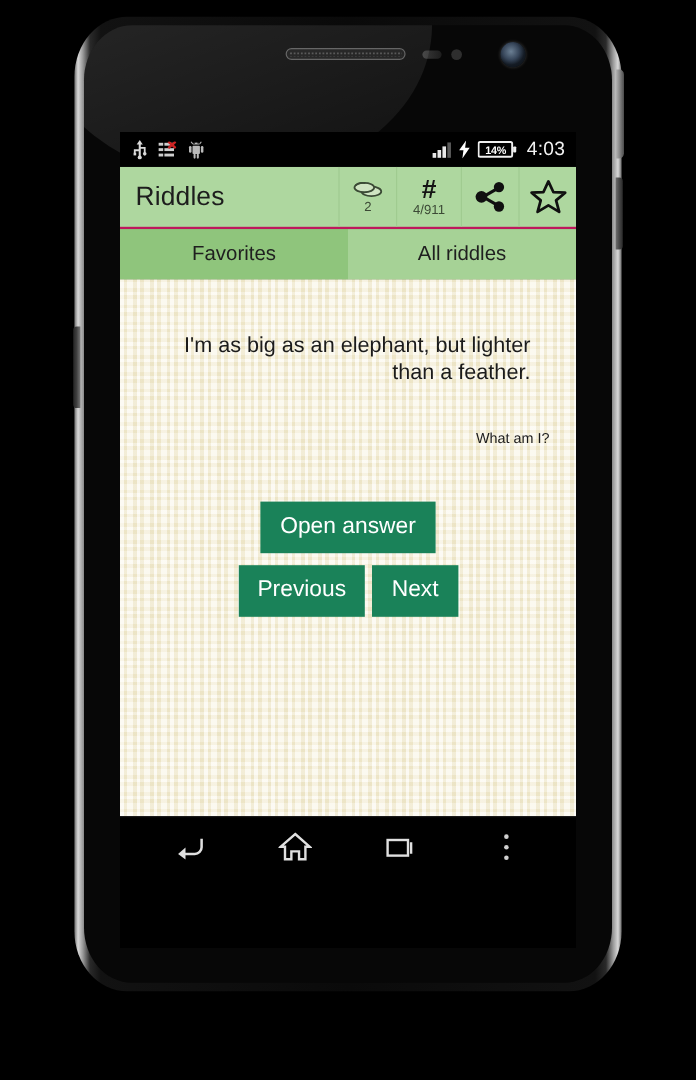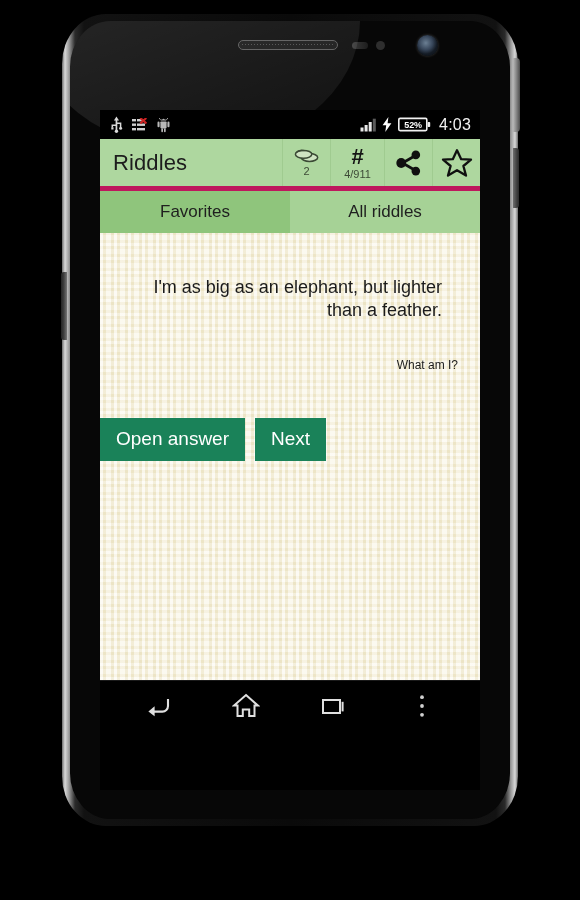--- a/index.html
+++ b/index.html
@@ -157,21 +157,21 @@
     font-size: 9px; font-weight: bold; color: #fff;
     letter-spacing: -0.2px;
   }
 
   
   .app-bar {
     height: 52px;
     background: #aed79f;
     display: flex;
     align-items: stretch;
-    border-bottom: 5px solid #be185d;
+    border-bottom: 2px solid #be185d;
   }
   .app-title {
     flex: 1;
     display: flex;
     align-items: center;
     padding-left: 13px;
     font-size: 22px;
     color: #1d1d1d;
     letter-spacing: 0.1px;
   }
@@ -241,21 +241,21 @@
     line-height: 1.28;
     color: #1b1b1b;
     margin-top: 36px;
   }
 
   .buttons-area {
     position: absolute;
     left: 0; right: 0;
     top: 185px;
     display: flex;
-    flex-direction: row;
+    flex-direction: column;
     align-items: center;
     gap: 10px;
   }
   .btn {
     background: #1a8259;
     color: #ffffff;
     border: none;
     font-family: "Liberation Sans", sans-serif;
     font-size: 19px;
     line-height: 1;
@@ -350,21 +350,21 @@
 
         <svg class="sicon" width="10" height="15" viewBox="0 0 10 15">
           <path d="M6.4 0 L0.6 8.3 L4.2 8.3 L3.3 15 L9.4 6.2 L5.6 6.2 Z" fill="#ffffff"></path>
         </svg>
 
         <div class="batt-wrap">
           <svg class="sicon" width="33" height="15" viewBox="0 0 33 15">
             <rect x="0.8" y="1.4" width="28" height="12.2" rx="1.3" fill="none" stroke="#f0f0f0" stroke-width="1.6"></rect>
             <rect x="29.6" y="5" width="2.6" height="5" rx="0.8" fill="#f0f0f0"></rect>
           </svg>
-          <div class="batt-pct">52%</div>
+          <div class="batt-pct">14%</div>
         </div>
 
         <div class="status-time">4:03</div>
       </div>
     </div>
 
     <div class="app-bar">
       <div class="app-title">Riddles</div>
 
       <div class="bar-action">
@@ -405,20 +405,21 @@
 
     <div class="content">
       <div class="riddle-block">
         <div class="riddle-text">I'm as big as an elephant, but lighter than a feather.</div>
         <div class="riddle-question">What am I?</div>
       </div>
 
       <div class="buttons-area">
         <button class="btn">Open answer</button>
         <div class="btn-row">
+          <button class="btn">Previous</button>
           <button class="btn">Next</button>
         </div>
       </div>
     </div>
 
     <div class="nav-bar">
       <div class="nav-btn">
         <svg width="26" height="22" viewBox="0 0 26 22">
           <path d="M23 4 L23 11 A5.6 5.6 0 0 1 17.4 16.6 L8.5 16.6" fill="none" stroke="#e0e0e0" stroke-width="2.1"></path>
           <path d="M9.6 11.2 L3.4 16.6 L9.6 21.2 Z" fill="#e0e0e0"></path>

